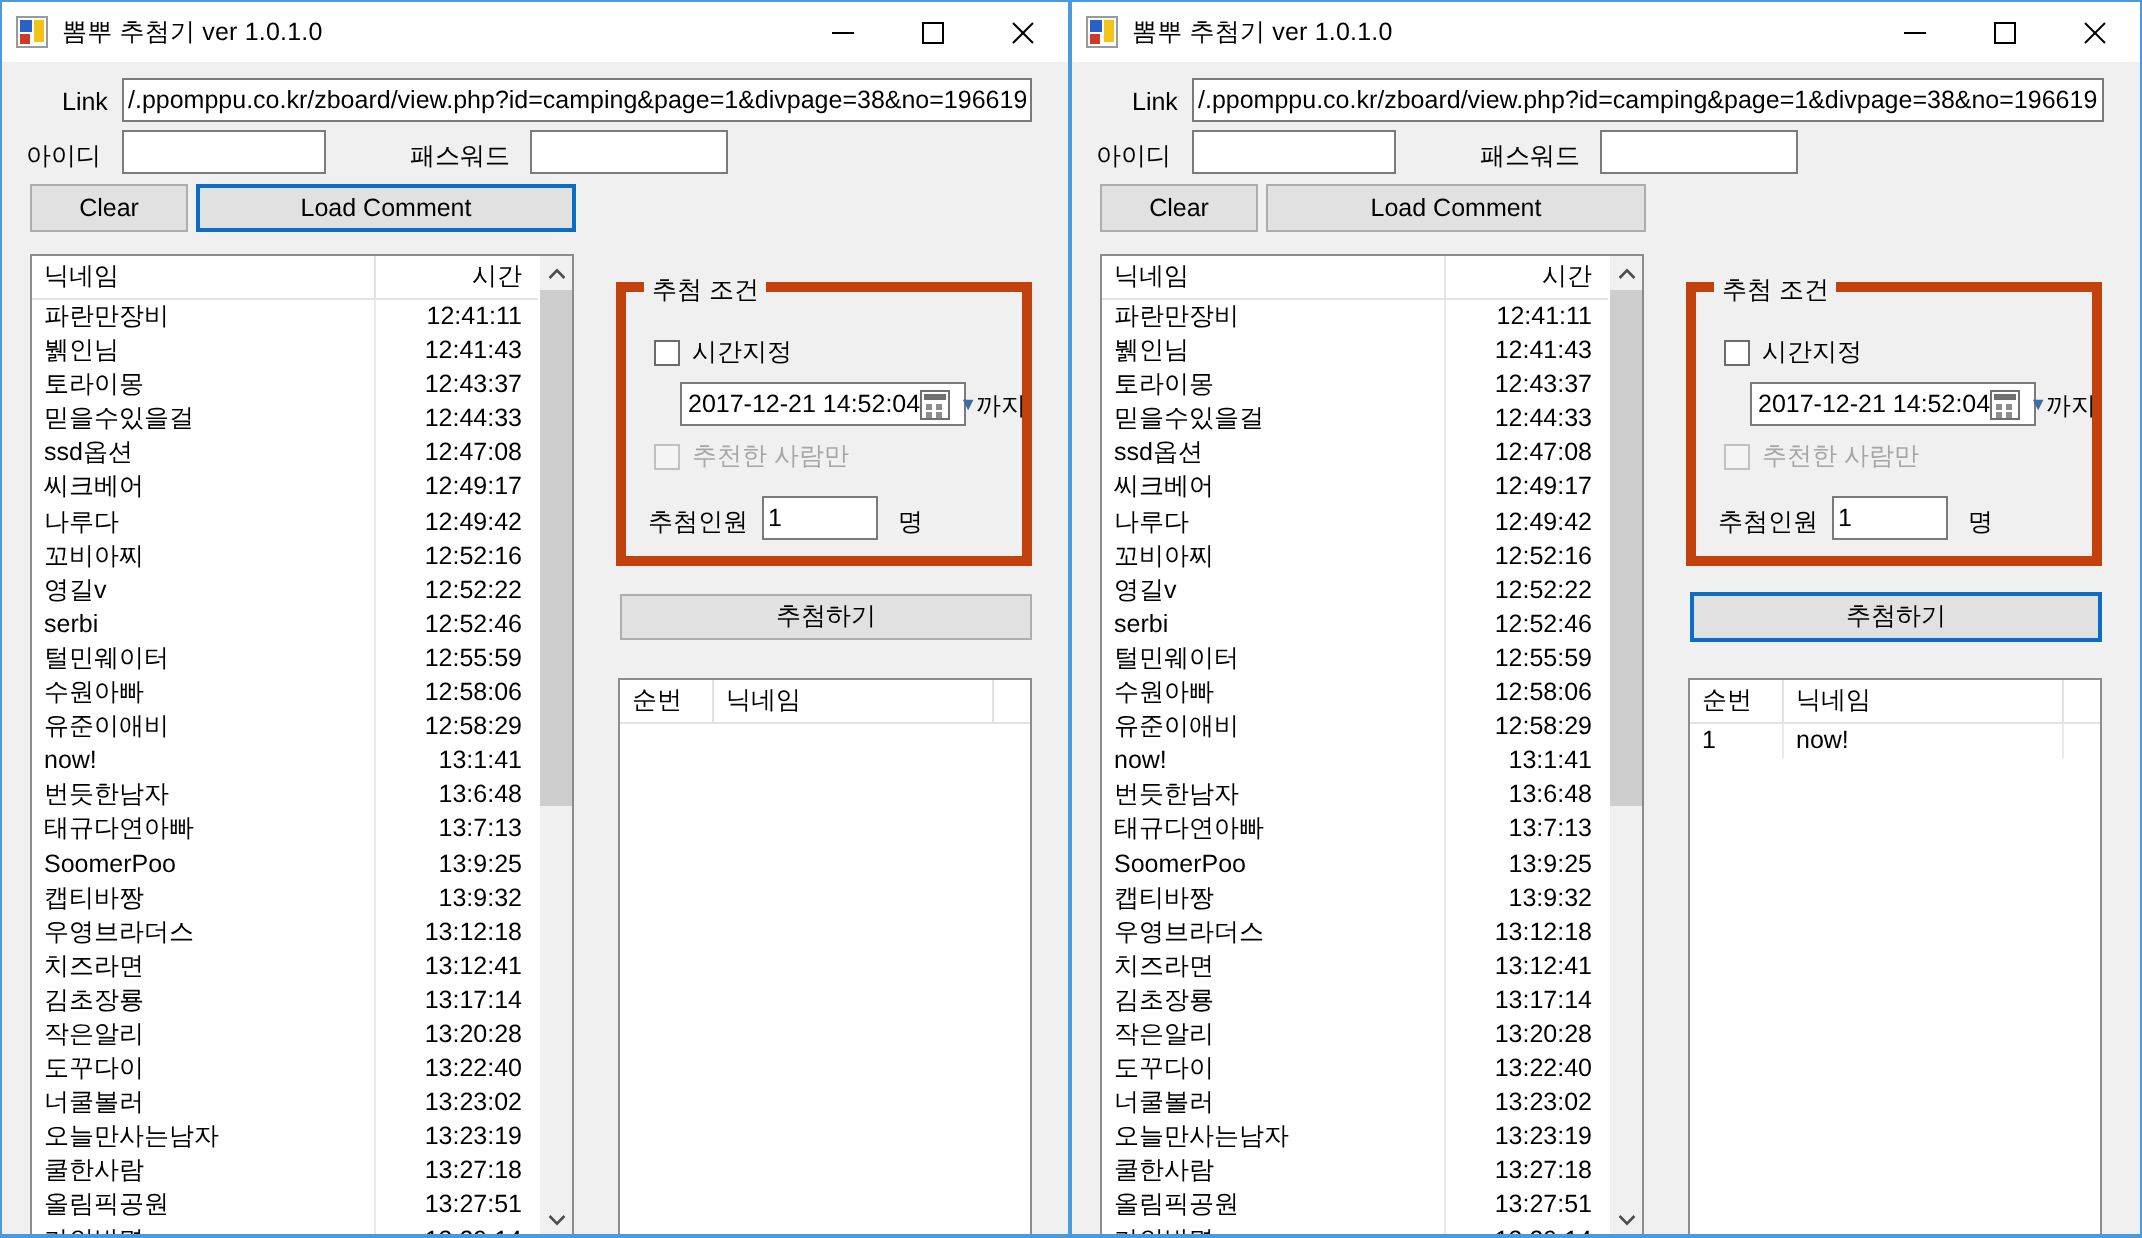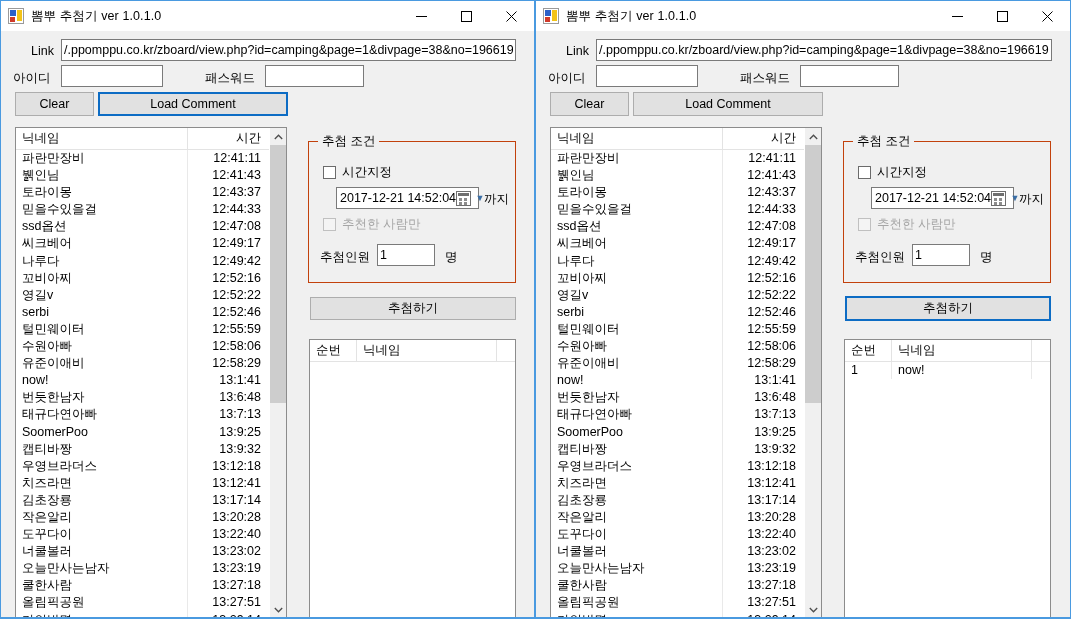--- a/index.html
+++ b/index.html
@@ -114,21 +114,21 @@
     user-select: none;
   }
   .btn.focused {
     border: 2px solid #0d6cc4;
     background: #e1e1e1;
   }
 
   
   .groupbox {
     position: absolute;
-    border: 1px solid #c2410c;
+    border: 5px solid #c2410c;
     padding-left: 36px;
   }
   .groupbox > .gb-title {
     position: absolute;
     top: -9px; left: 9px;
     background: #f0f0f0;
     padding: 0 4px;
     font-size: 12.5px;
     color: #000;
     white-space: nowrap;

